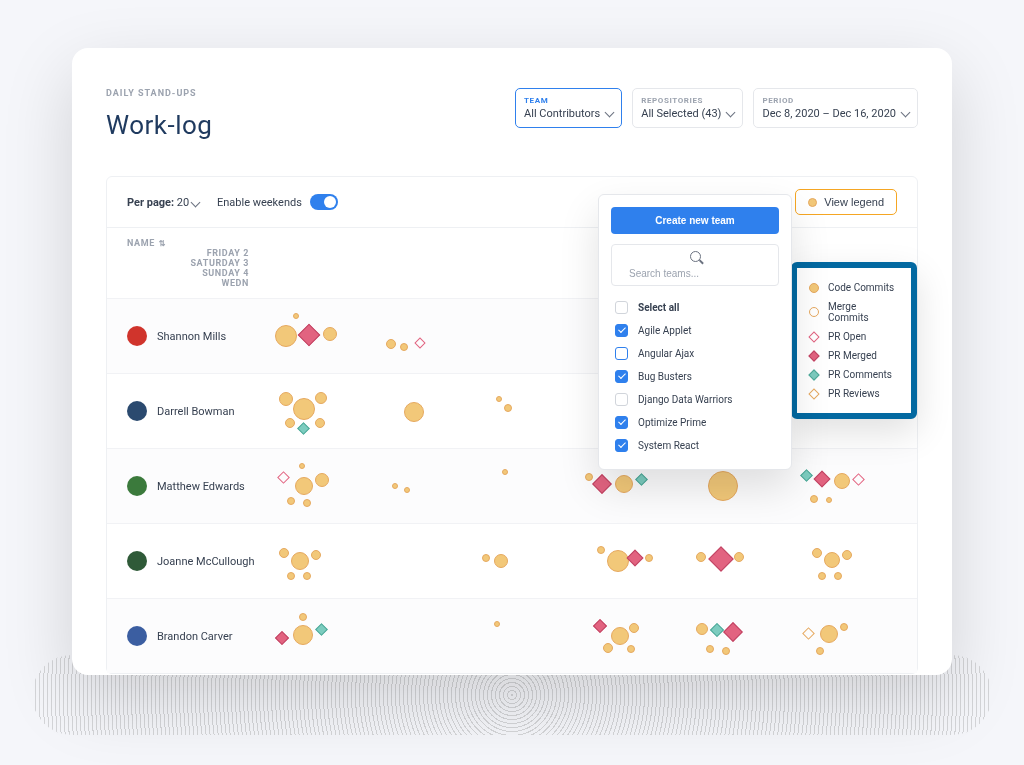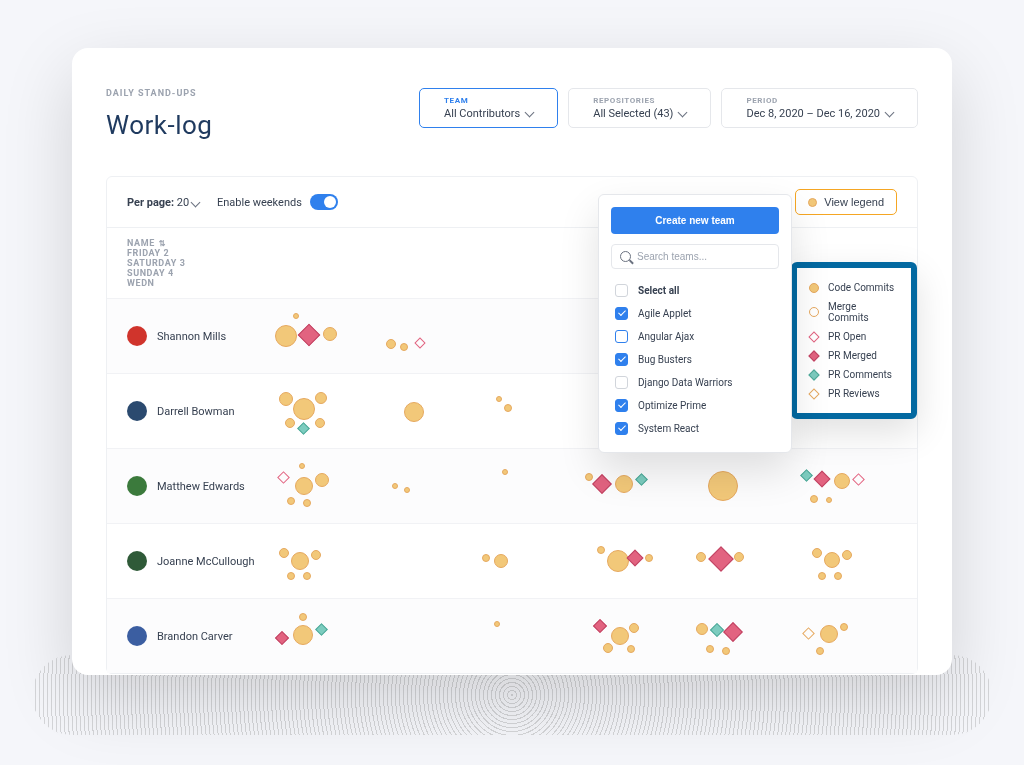--- a/index.html
+++ b/index.html
@@ -5,41 +5,41 @@
     * { box-sizing: border-box; margin: 0; padding: 0; }
     body { font-family: -apple-system, BlinkMacSystemFont, 'Segoe UI', Roboto, sans-serif; background: #f5f6fa; color: #1f2937; }
     .page-container { width: 1024px; height: 765px; position: relative; }
     .card { background: #fff; border-radius: 16px; box-shadow: 0 25px 70px rgba(0,0,0,0.15); position: absolute; left: 72px; top: 48px; right: 72px; bottom: 90px; padding: 40px 34px; overflow: hidden; }
 
     
     .header-row { display: flex; align-items: flex-start; justify-content: space-between; }
     .eyebrow { font-size: 9px; font-weight: 700; letter-spacing: 1px; color: #9ca3af; text-transform: uppercase; margin-bottom: 12px; }
     .page-title { font-size: 26px; font-weight: 400; color: #1f3a5f; letter-spacing: 0.5px; }
     .filter-group { display: flex; gap: 10px; }
-    .filter { border: 1px solid #e5e7eb; border-radius: 5px; padding: 7px 24px; min-width: 100px; cursor: pointer; background: #fff; }
+    .filter { border: 1px solid #e5e7eb; border-radius: 5px; padding: 7px 8px; min-width: 100px; cursor: pointer; background: #fff; }
     .filter.active { border-color: #2f80ed; }
     .filter-label { font-size: 8px; font-weight: 700; letter-spacing: 0.6px; color: #9ca3af; text-transform: uppercase; margin-bottom: 2px; }
     .filter.active .filter-label { color: #2f80ed; }
     .filter-value { font-size: 11px; color: #374151; display: flex; align-items: center; gap: 6px; }
     .chev { width: 7px; height: 7px; border-right: 1.5px solid #6b7280; border-bottom: 1.5px solid #6b7280; transform: rotate(45deg); margin-top:-3px; }
 
     
     .table-wrap { margin-top: 36px; border: 1px solid #eef0f3; border-radius: 6px; background: #fff; }
     .table-toolbar { display: flex; align-items: center; justify-content: space-between; padding: 12px 20px; font-size: 11px; color: #374151; }
     .toolbar-left { display: flex; align-items: center; gap: 18px; }
     .per-page-label strong { font-weight: 700; }
     .toggle { width: 28px; height: 16px; background: #2f80ed; border-radius: 10px; position: relative; cursor: pointer; }
     .toggle::after { content: ''; width: 12px; height: 12px; background: #fff; border-radius: 50%; position: absolute; right: 2px; top: 2px; }
     .btn-legend { border: 1px solid #f5a623; color: #374151; background: #fff; border-radius: 5px; padding: 6px 12px; font-size: 11px; display: flex; align-items: center; gap: 7px; cursor: pointer; }
     .legend-dot { width: 9px; height: 9px; background: #f2c879; border: 1.5px solid #e6a960; border-radius: 50%; }
 
     
     .thead { display: flex; padding: 10px 20px; border-top: 1px solid #eef0f3; font-size: 9px; letter-spacing: 0.6px; color: #9ca3af; text-transform: uppercase; font-weight: 700; flex-direction: column; }
     .col-name { width: 160px; display: flex; align-items: center; gap: 4px; }
-    .col-day { width: 122px; text-align: left; }
+    .col-day { width: 122px; text-align: right; }
     .sort-icon { font-size: 8px; color: #9ca3af; }
 
     
     .trow { display: flex; align-items: center; padding: 0 20px; border-top: 1px solid #f1f2f5; height: 75px; }
     .trow:nth-child(odd) { background: #fcfcfd; }
     .avatar { width: 20px; height: 20px; border-radius: 50%; margin-right: 10px; flex-shrink: 0; }
     .user-name { font-size: 11px; color: #374151; }
     .cell-name { width: 160px; display: flex; align-items: center; }
     .cell-day { width: 122px; height: 100%; position: relative; }
 
@@ -47,21 +47,21 @@
     .bubble { border-radius: 50%; position: absolute; background: #f2c879; border: 1.5px solid #e6a960; }
     .diamond { position: absolute; transform: rotate(45deg); }
     .d-pink { background: #e26380; border: 1.5px solid #c04463; }
     .d-pink-open { background: transparent; border: 1.5px solid #e26380; }
     .d-teal { background: #7cccbf; border: 1.5px solid #4da898; }
     .d-orange-open { background: transparent; border: 1.5px solid #e6a960; }
 
     
     .popover { position: absolute; top: 146px; left: 526px; width: 194px; background: #fff; border: 1px solid #e5e7eb; border-radius: 6px; box-shadow: 0 18px 40px rgba(0,0,0,0.12); padding: 12px; z-index: 10; }
     .btn-primary { width: 100%; background: #2f80ed; color: #fff; font-size: 10px; font-weight: 600; border: none; border-radius: 4px; padding: 8px; margin-bottom: 10px; cursor: pointer; }
-    .search { display: flex; align-items: center; gap: 6px; border: 1px solid #e5e7eb; border-radius: 4px; padding: 6px 8px; margin-bottom: 10px; }
+    .search { display: flex; align-items: center; gap: 6px; border: 1px solid #e5e7eb; border-radius: 4px; padding: 6px 8px; margin-bottom: 10px; flex-direction: column; }
     .search input { border: none; outline: none; font-size: 10px; flex: 1; color: #374151; }
     .search input::placeholder { color: #9ca3af; }
     .search-icon { width: 11px; height: 11px; border: 1.5px solid #6b7280; border-radius: 50%; position: relative; }
     .search-icon::after { content: ''; width: 5px; height: 1.5px; background: #6b7280; position: absolute; right: -4px; bottom: -1px; transform: rotate(45deg); }
     .chk-row { display: flex; align-items: center; gap: 10px; font-size: 10px; color: #374151; padding: 5px 4px; cursor: pointer; }
     .chk { width: 13px; height: 13px; border: 1.5px solid #2f80ed; border-radius: 3px; display: flex; align-items: center; justify-content: center; flex-shrink: 0; }
     .chk.off { border-color: #d1d5db; }
     .chk.checked { background: #2f80ed; }
     .chk.checked::after { content: ''; width: 3px; height: 6px; border-right: 1.5px solid #fff; border-bottom: 1.5px solid #fff; transform: rotate(45deg) translate(-1px,-1px); }
     .chk-label.bold { font-weight: 700; }

